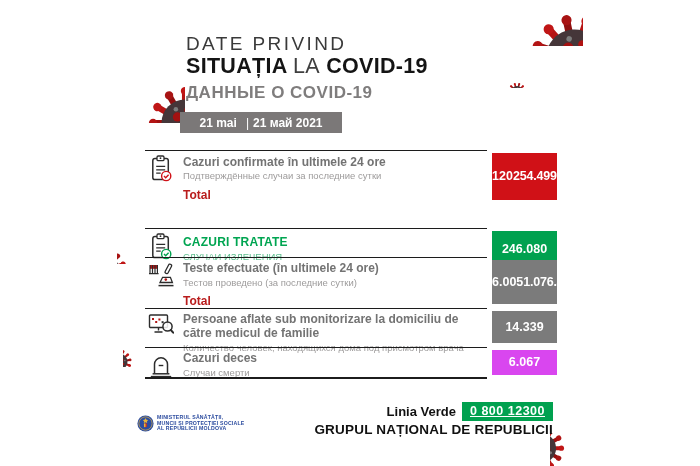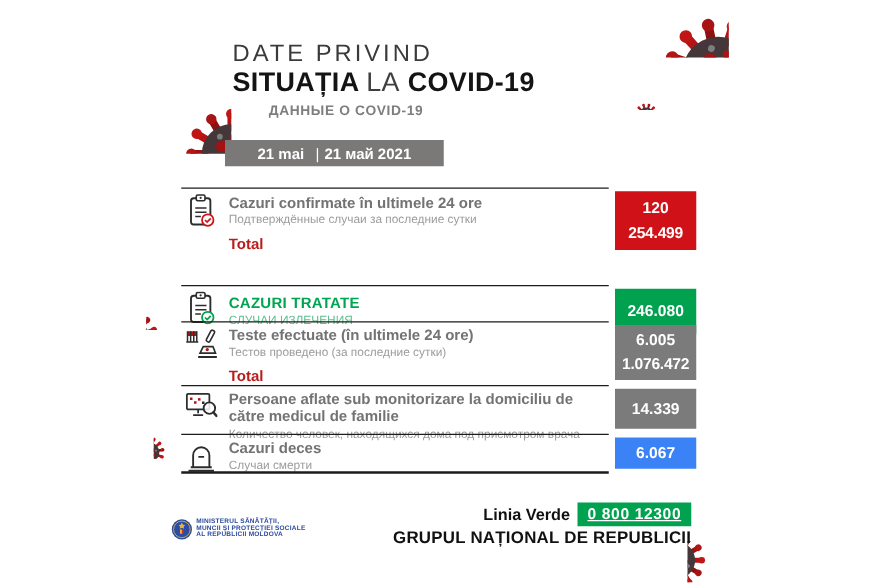--- a/index.html
+++ b/index.html
@@ -3,22 +3,22 @@
 <meta charset="utf-8">
 <style>
   html,body{margin:0;padding:0;background:#ffffff;}
   body{width:700px;height:466px;font-family:"Liberation Sans","DejaVu Sans",sans-serif;overflow:hidden;}
   .card{position:relative;width:466px;height:466px;margin:0 auto;background:#fff;overflow:hidden;}
 
   
   .h1{position:absolute;left:69px;top:33px;font-size:19px;font-weight:400;color:#3a3a3a;letter-spacing:2.4px;white-space:nowrap;}
   .h2{position:absolute;left:69px;top:54px;font-size:21.5px;font-weight:800;color:#141414;letter-spacing:.3px;white-space:nowrap;}
   .h2 .light{font-weight:400;color:#3f3f3f;}
-  .h3{position:absolute;left:69px;top:83px;font-size:11px;font-weight:700;color:#7f7d7d;letter-spacing:.5px;white-space:nowrap;margin-left:29px;}
-  .date-badge{position:absolute;left:63px;top:112px;width:175px;height:21px;background:#7b7878;color:#fff;
+  .h3{position:absolute;left:69px;top:83px;font-size:17px;font-weight:700;color:#7f7d7d;letter-spacing:.5px;white-space:nowrap;}
+  .date-badge{position:absolute;left:63px;top:112px;width:162px;height:21px;background:#7b7878;color:#fff;
     font-size:12px;font-weight:700;display:flex;align-items:center;justify-content:center;white-space:nowrap;}
   .date-badge .sep{margin:0 4px 0 9px;font-weight:400;}
 
   
   .row{position:absolute;left:28px;width:412px;}
   .row::before{content:'';position:absolute;left:0;top:0;width:342px;height:1.4px;background:#1c1c1c;}
   .r1{top:150px;height:53.5px}
   .r2{top:203.5px;height:24.5px}
   .r3{top:228px;height:43px}
   .r4{top:256.5px;height:51px}
@@ -26,27 +26,27 @@
   .r6{top:346.5px;height:32px}
   .r6::after{content:'';position:absolute;left:0;bottom:0;width:342px;height:1.4px;background:#1c1c1c;}
   .icon{position:absolute;left:3px;top:5px;width:26px;height:27px;display:flex;align-items:flex-start;justify-content:center;}
   .texts{position:absolute;left:38px;top:5.5px;width:302px;}
   .r3 .texts{top:8px;}
   .t-title{font-size:12px;font-weight:700;color:#737373;line-height:1.16;}
   .t-sub{font-size:9.5px;color:#9d9b9b;line-height:1.22;margin-top:1px;white-space:nowrap;}
   .t-total{font-size:12px;font-weight:700;color:#b91c1c;margin-top:6px;}
   .green-t .t-title{color:#00a551;letter-spacing:.2px;}
   .green-t .t-sub{color:#5fbe8f;}
-  .val{position:absolute;left:347px;width:65px;top:3px;bottom:4px;display:flex;flex-direction:column;
+  .val{position:absolute;left:347px;width:65px;top:3px;bottom:4px;display:flex;flex-direction:row;
     align-items:center;justify-content:center;color:#fff;font-size:12.5px;font-weight:700;white-space:nowrap;}
   .val.two{justify-content:space-evenly;}
   .val.c-red{background:#d01117}
   .val.c-gray{background:#7b7b7b}
   .val.c-green{background:#00a14f}
-  .val.c-black{background:#3b82f6}
+  .val.c-black{background:#d946ef}
   .val .big-num{letter-spacing:-.2px;}
 
   
   .ministry{position:absolute;left:20px;top:415px;display:flex;align-items:center;}
   .ministry-text{margin-left:3px;font-size:5.2px;line-height:1.1;color:#2a4a9e;font-weight:700;letter-spacing:.2px;}
   .hotline{position:absolute;right:30px;top:402px;display:flex;align-items:center;white-space:nowrap;}
   .hotline-label{font-size:13px;font-weight:700;color:#111;margin-right:6px;}
   .hotline-badge{background:#00a14f;color:#fff;font-size:12.5px;font-weight:700;padding:2px 8px 2.5px;letter-spacing:.5px;text-decoration:underline;}
   .group-name{position:absolute;right:30px;top:421.5px;font-size:13.5px;font-weight:700;color:#111;letter-spacing:.2px;white-space:nowrap;}
 

